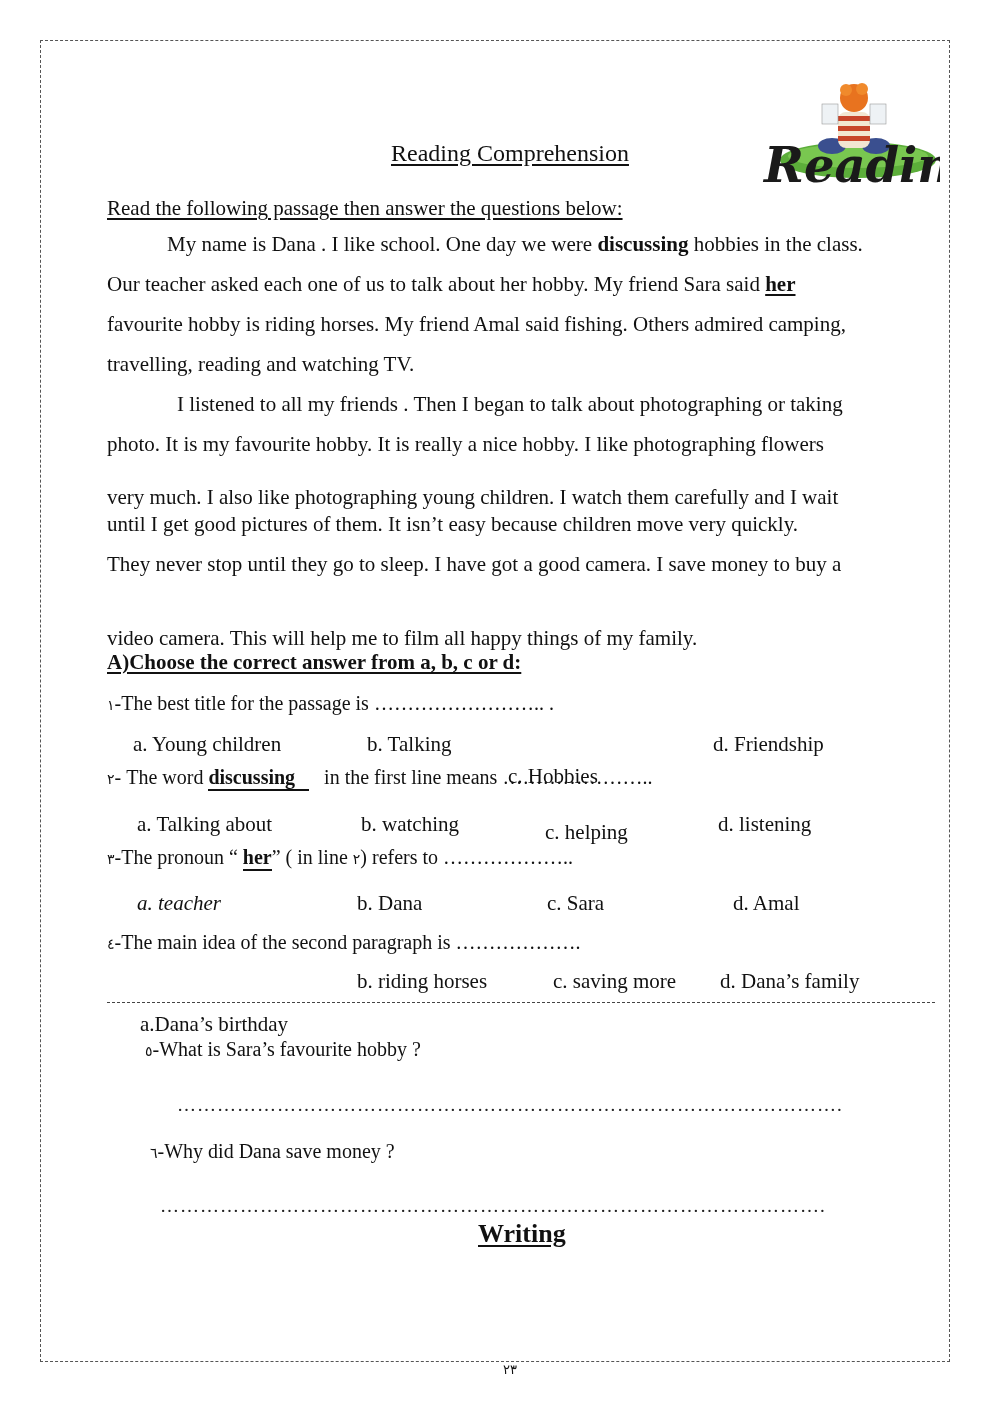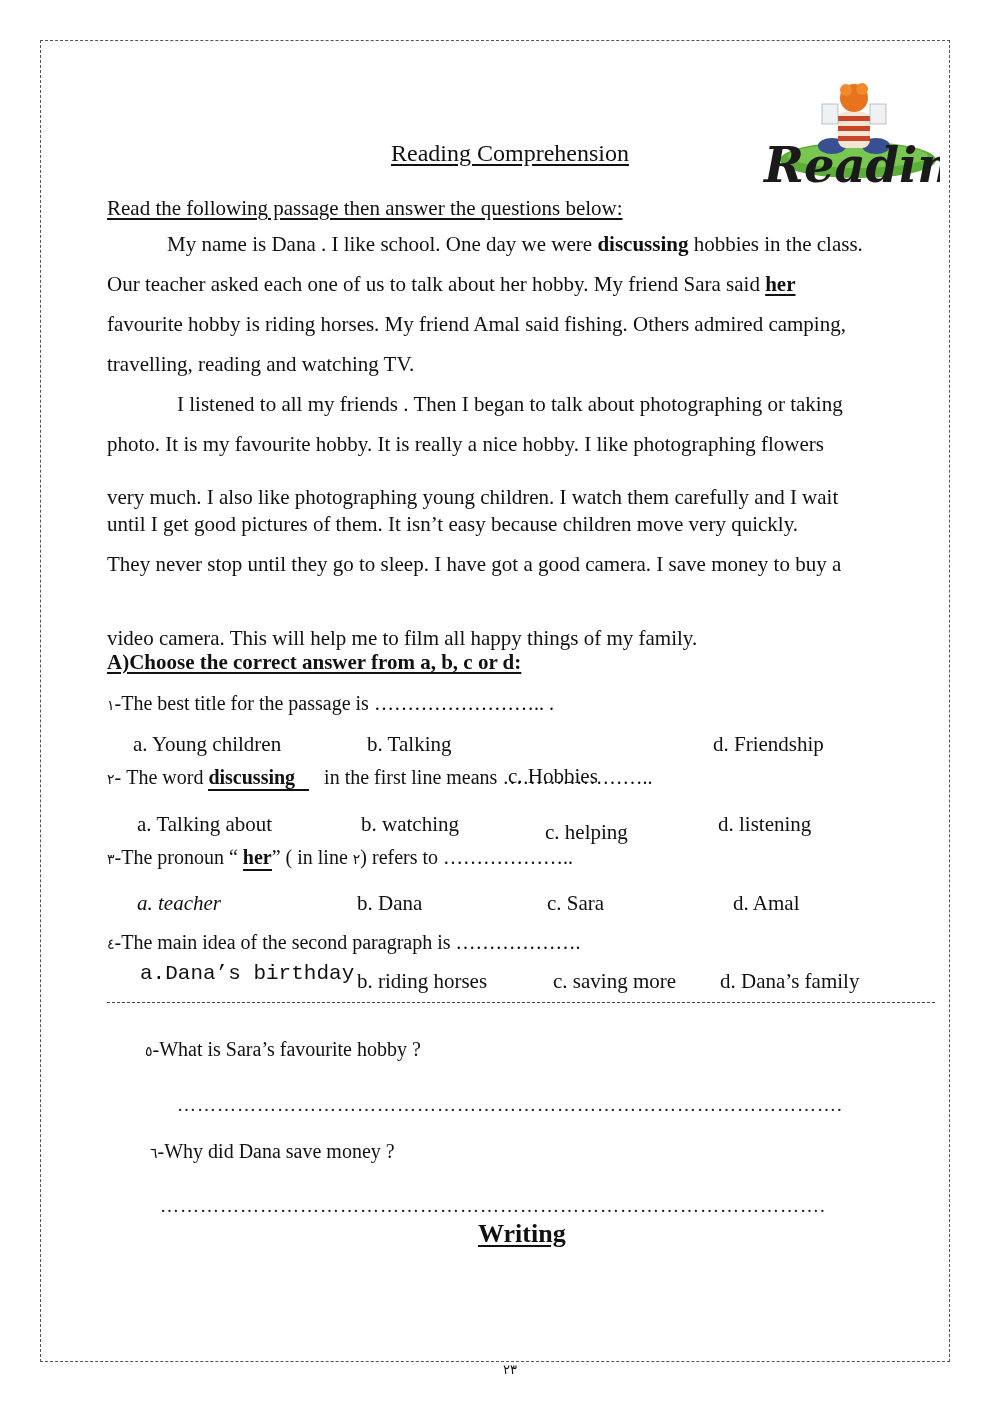--- a/index.html
+++ b/index.html
@@ -92,21 +92,21 @@
   <span class="num">٣</span><span style="white-space:pre;">-The pronoun “ </span><span class="b blank-ul">her</span><span>” ( in line </span><span class="num">٢</span><span>) refers to ………………..</span>
 </div>
 <div class="opt" style="left:137px; top:891px;font-style:italic;">a. teacher</div>
 <div class="opt" style="left:357px; top:891px;">b. Dana</div>
 <div class="opt" style="left:547px; top:891px;">c. Sara</div>
 <div class="opt" style="left:733px; top:891px;">d. Amal</div>
 
 <div class="abs t19" style="left:107px; top:931px;">
   <span class="num">٤</span><span>-The main idea of the second paragraph is ……………….</span>
 </div>
-<div class="opt" style="left:140px; top:962px;font-family:Liberation Mono, monospace;">a.Dana’s birthday</div>
+<div class="opt" style="left:140px; top:1012px;">a.Dana’s birthday</div>
 <div class="opt" style="left:357px; top:969px;">b. riding horses</div>
 <div class="opt" style="left:553px; top:969px;">c. saving more</div>
 <div class="opt" style="left:720px; top:969px;">d. Dana’s family</div>
 
 <div class="sep"></div>
 
 <div class="abs t19" style="left:145px; top:1038px;">
   <span class="num">٥</span><span>-What is Sara’s favourite hobby ?</span>
 </div>
 <div class="dots" style="left:177px; top:1094px;">……………………………………………………………………………………….</div>

